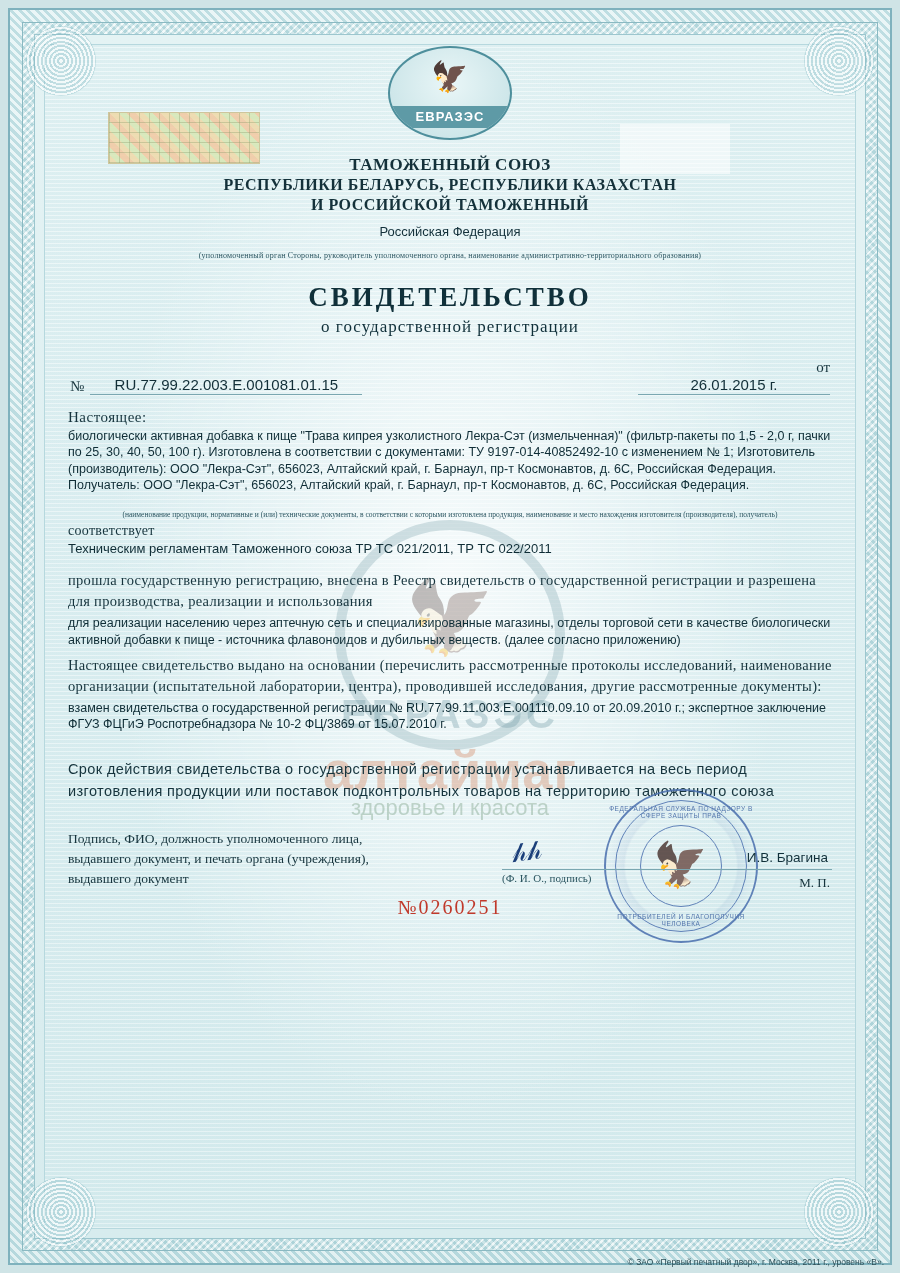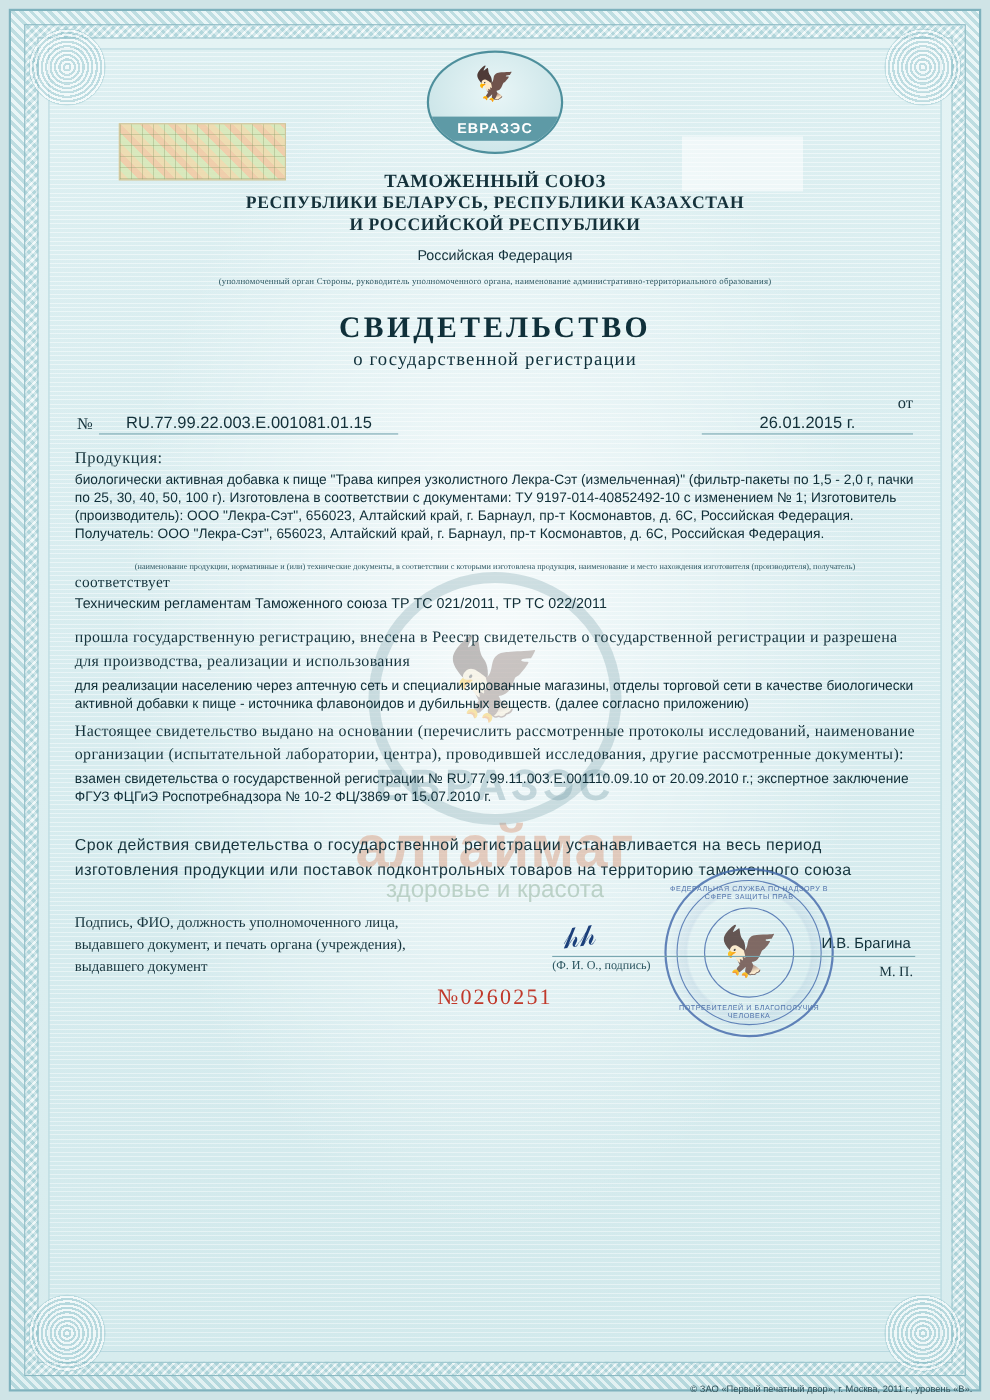--- a/index.html
+++ b/index.html
@@ -264,21 +264,21 @@
       <div class="ring">
         <div class="bird">🦅</div>
         <div class="band">ЕВРАЗЭС</div>
       </div>
     </div>
 
     <div class="doc">
       <div class="ts-title">
         <div>ТАМОЖЕННЫЙ СОЮЗ</div>
         <div class="l2">РЕСПУБЛИКИ БЕЛАРУСЬ, РЕСПУБЛИКИ КАЗАХСТАН</div>
-        <div class="l2">И РОССИЙСКОЙ РЕСПУБЛИКИ</div>
+        <div class="l2">И РОССИЙСКОЙ ТАМОЖЕННЫЙ</div>
       </div>
 
       <div class="authority">
         <div>Российская Федерация</div>
       </div>
 
       <div class="tiny-note">(уполномоченный орган Стороны, руководитель уполномоченного органа, наименование административно-территориального образования)</div>
 
       <div class="cert-title">СВИДЕТЕЛЬСТВО</div>
       <div class="cert-sub">о государственной регистрации</div>
@@ -288,21 +288,21 @@
           <span class="lbl">№</span>
           <span class="field">RU.77.99.22.003.Е.001081.01.15</span>
         </div>
         <div class="rgroup">
           <span class="lbl">от</span>
           <span class="field-date">26.01.2015 г.</span>
         </div>
       </div>
 
       <div class="block">
-        <div class="label-ser">Продукция:</div>
+        <div class="label-ser">Настоящее:</div>
         <div class="body">биологически активная добавка к пище "Трава кипрея узколистного Лекра-Сэт (измельченная)" (фильтр-пакеты по 1,5 - 2,0 г, пачки по 25, 30, 40, 50, 100 г). Изготовлена в соответствии с документами: ТУ 9197-014-40852492-10 с изменением № 1; Изготовитель (производитель): ООО "Лекра-Сэт", 656023, Алтайский край, г. Барнаул, пр-т Космонавтов, д. 6С, Российская Федерация. Получатель: ООО "Лекра-Сэт", 656023, Алтайский край, г. Барнаул, пр-т Космонавтов, д. 6С, Российская Федерация.</div>
       </div>
 
       <div class="micro">(наименование продукции, нормативные и (или) технические документы, в соответствии с которыми изготовлена продукция, наименование и место нахождения изготовителя (производителя), получатель)</div>
 
       <div class="sootv">соответствует</div>
       <div class="tr-line">Техническим регламентам Таможенного союза ТР ТС 021/2011, ТР ТС 022/2011</div>
 
       <div class="serif-par">прошла государственную регистрацию, внесена в Реестр свидетельств о государственной регистрации и разрешена для производства, реализации и использования</div>
       <div class="sans-par">для реализации населению через аптечную сеть и специализированные магазины, отделы торговой сети в качестве биологически активной добавки к пище - источника флавоноидов и дубильных веществ. (далее согласно приложению)</div>

